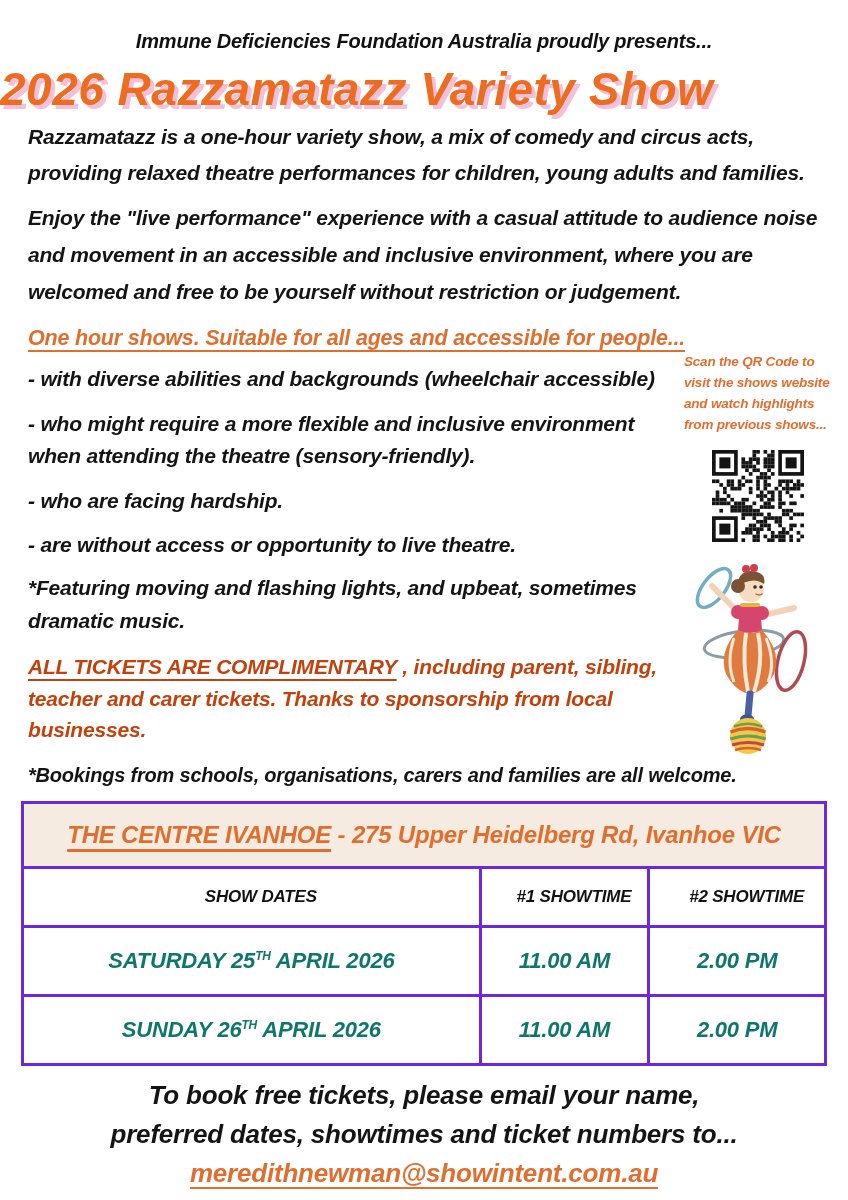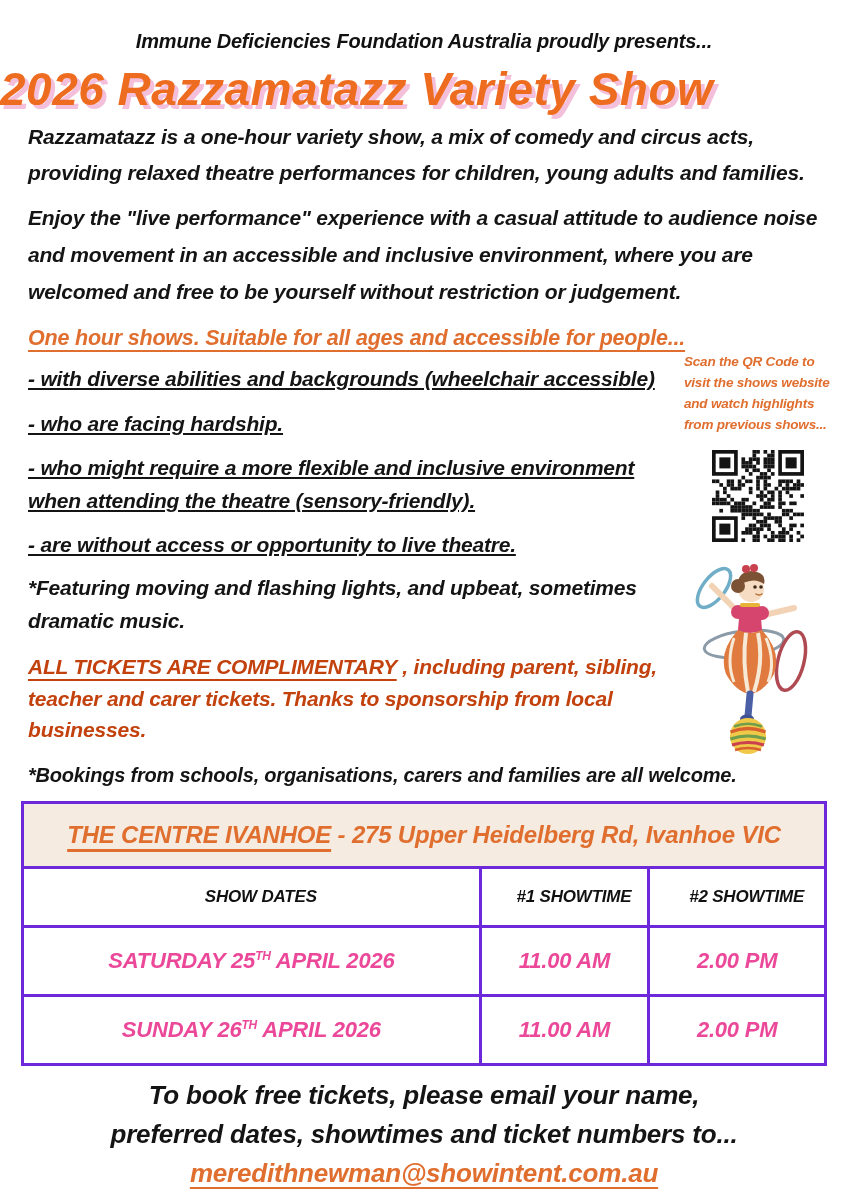--- a/index.html
+++ b/index.html
@@ -14,39 +14,39 @@
     color:#ED6C1F;text-shadow:4px 4px 0 #F3BFDA;letter-spacing:0.5px;
   }
   .body-text{margin:0;padding:0 26px 0 28px;font-size:21px;line-height:1.75;}
   .intro-1{}
   .intro-2{margin-top:8px;}
   .orange-heading{
     margin:16px 0 0 28px;font-size:21.5px;color:#E06E2E;width:-moz-fit-content;width:fit-content;
     text-decoration:underline;text-underline-offset:5px;text-decoration-thickness:2px;
   }
   .bullets{list-style:none;margin:8px 0 0 28px;padding:0;width:662px;font-size:21px;line-height:1.55;}
-  .bullets li{margin-top:12px;text-decoration:underline;}
+  .bullets li{margin-top:12px;}
   .featuring{margin-top:10px;width:656px;line-height:1.55;}
   .tickets{margin:14px 0 0 28px;width:700px;font-size:21px;line-height:1.5;color:#c2410c;}
   .tickets-lead{text-decoration:underline;text-underline-offset:5px;text-decoration-thickness:2px;}
   .bookings{margin-top:15px;font-size:20px;line-height:1.4;width:720px;}
   
   .side{position:absolute;left:684px;top:345px;width:148px;text-align:left;margin-top:7px;}
   .qr-caption{color:#E06E2E;font-size:13.5px;line-height:1.55;}
   .qr{width:92px;height:92px;margin:14px auto 0;}
   .qr svg{width:100%;height:100%;display:block;}
   .girl{position:absolute;left:688px;top:556px;width:124px;height:198px;}
   .girl svg{width:100%;height:100%;display:block;}
   
   .schedule{width:806px;margin:12px auto 0;border-collapse:collapse;table-layout:fixed;}
   .schedule td,.schedule th{border:3px solid #6d28d9;text-align:center;vertical-align:middle;}
   .venue{background:#F5EBE0;height:60px;font-size:24px;color:#E06E2E;}
   .venue-name{text-decoration:underline;text-underline-offset:6px;text-decoration-thickness:2.5px;}
   .schedule th{background:#ffffff;height:54px;font-size:17px;color:#111111;padding-left:20px;}
-  .date-row td{height:64px;font-size:22px;color:#ec4899;background:#ffffff;text-align:center;}
+  .date-row td{height:64px;font-size:22px;color:#0f766e;background:#ffffff;text-align:center;}
   .date-row sup{font-size:12px;line-height:0;}
   
   .footer{margin-top:10px;text-align:center;font-size:26px;line-height:1.5;}
   .footer p{margin:0;}
   .email{display:inline-block;color:#E06E2E;text-decoration:underline;text-underline-offset:5px;text-decoration-thickness:2px;cursor:pointer;}
   .phone{color:#E06E2E;text-decoration:none;cursor:pointer;}
 </style>
 </head>
 <body>
 
@@ -55,22 +55,22 @@
   <div class="tagline">Immune Deficiencies Foundation Australia proudly presents...</div>
   <h1 class="title">2026 Razzamatazz Variety Show</h1>
 
   <p class="body-text intro-1">Razzamatazz is a one-hour variety show, a mix of comedy and circus acts, providing relaxed theatre performances for children, young adults and families.</p>
   <p class="body-text intro-2">Enjoy the "live performance" experience with a casual attitude to audience noise and movement in an accessible and inclusive environment, where you are welcomed and free to be yourself without restriction or judgement.</p>
 
   <h2 class="orange-heading">One hour shows. Suitable for all ages and accessible for people...</h2>
 
   <ul class="bullets">
     <li>- with diverse abilities and backgrounds (wheelchair accessible)</li>
+    <li>- who might require a more flexible and inclusive environment when attending the theatre (sensory-friendly).</li>
     <li>- who are facing hardship.</li>
-    <li>- who might require a more flexible and inclusive environment when attending the theatre (sensory-friendly).</li>
     <li>- are without access or opportunity to live theatre.</li>
   </ul>
 
   <p class="body-text featuring">*Featuring moving and flashing lights, and upbeat, sometimes dramatic music.</p>
 
   <p class="tickets"><span class="tickets-lead">ALL TICKETS ARE COMPLIMENTARY</span><span> , including parent, sibling, teacher and carer tickets.  Thanks to sponsorship from local businesses.</span></p>
 
   <p class="body-text bookings">*Bookings from schools, organisations, carers and families are all welcome.</p>
 
   <div class="side">

